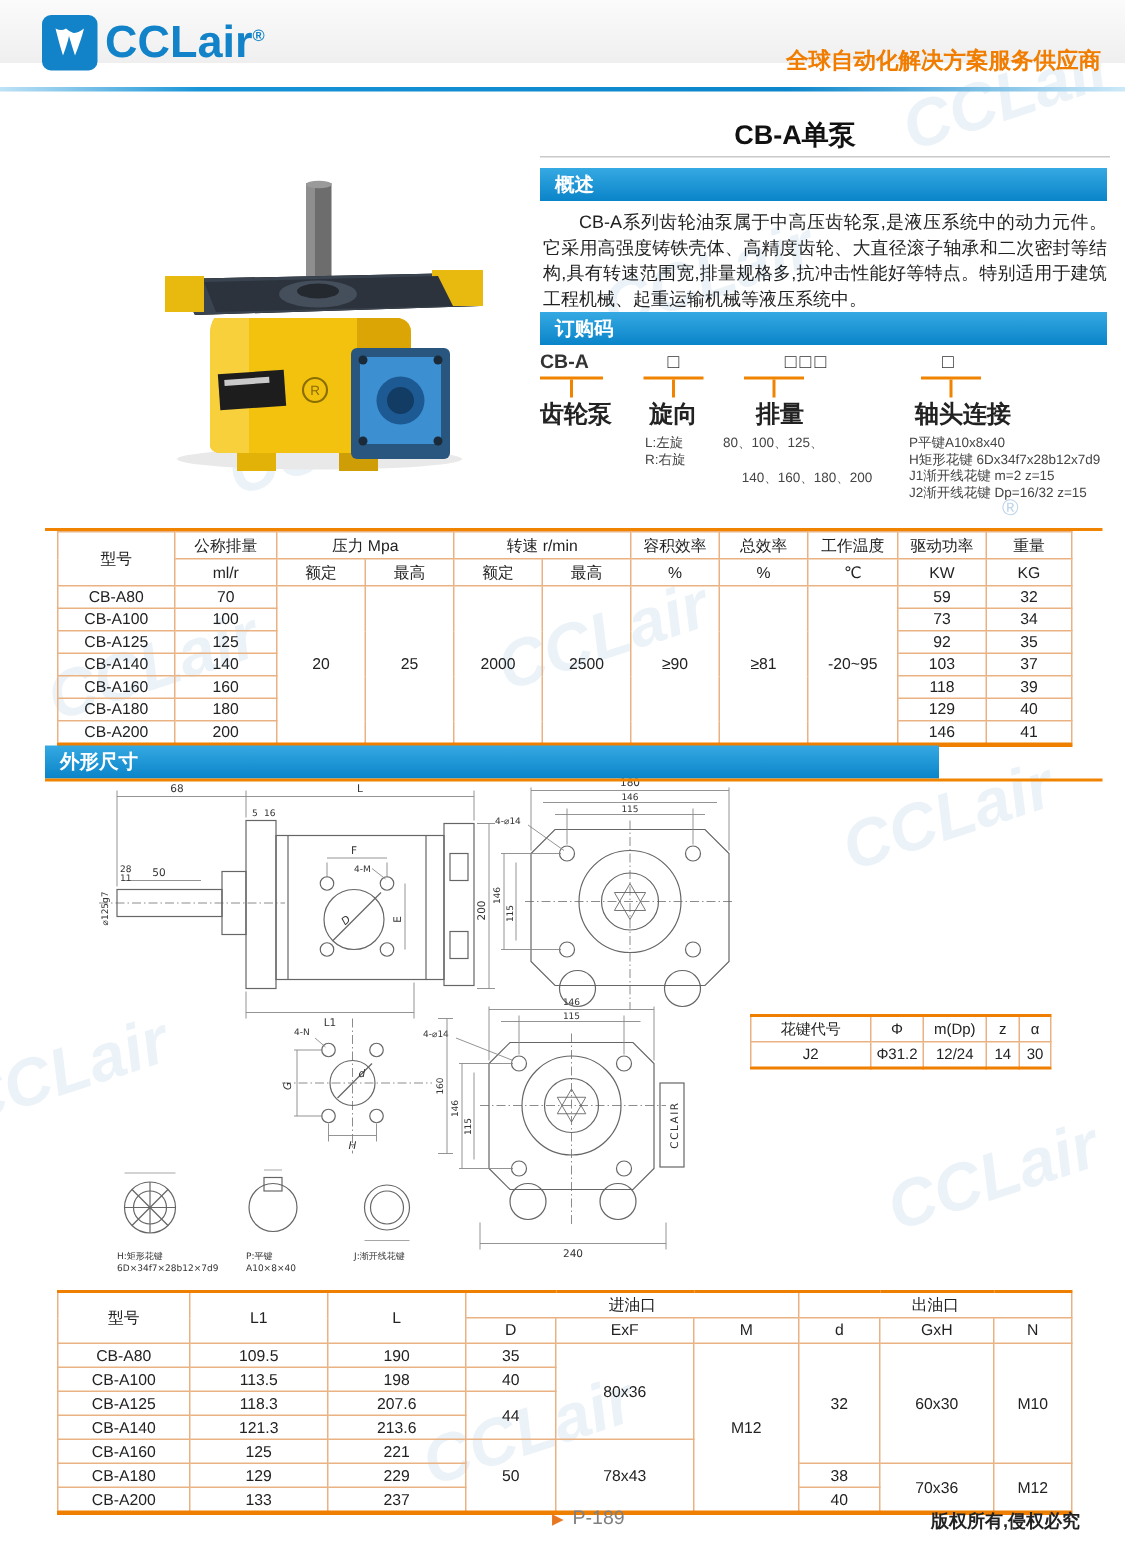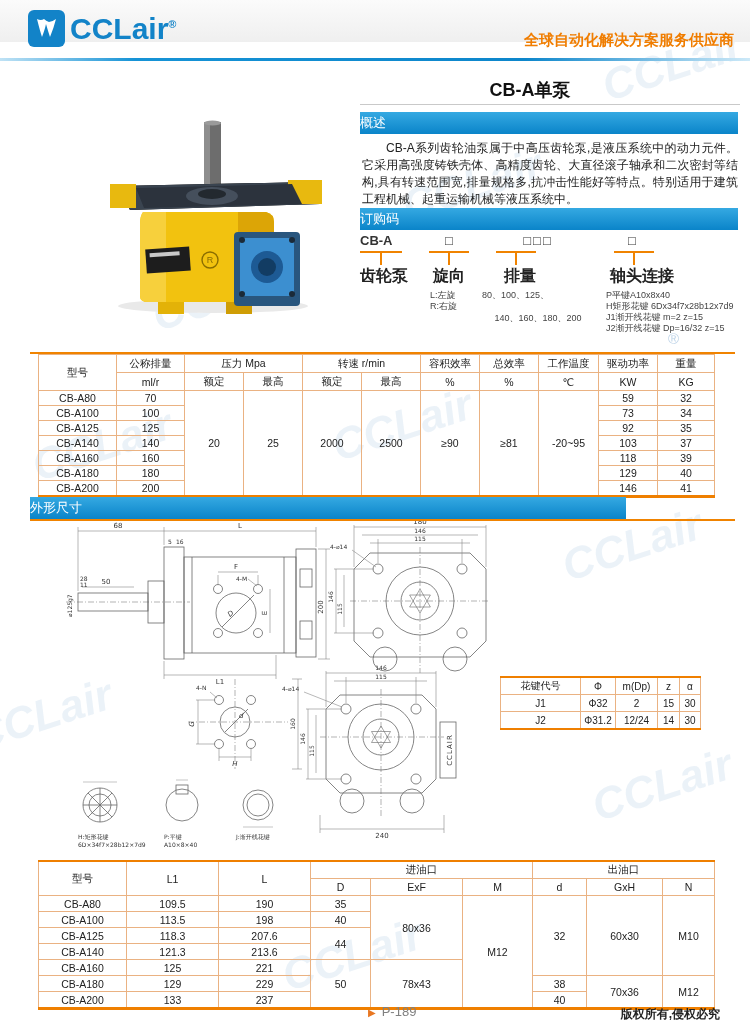--- a/index.html
+++ b/index.html
@@ -15,21 +15,21 @@
       background:linear-gradient(90deg,#bfe2f5,#1693d6 18%,#0d86cb 70%,#cde9f8);z-index:2;}
   .logo{position:absolute;left:28px;top:10px;display:flex;align-items:center;}
   .logo-box{width:37px;height:37px;background:#1283c8;border-radius:6px;display:flex;align-items:center;justify-content:center;}
   .brand{font-size:30px;font-weight:bold;color:#1283c8;letter-spacing:0px;margin-left:5px;}
   .brand sup{font-size:11px;}
   .tagline{position:absolute;right:16px;top:31px;font-size:15px;font-weight:bold;color:#f07d00;}
   .title{position:absolute;left:330px;top:78px;width:400px;text-align:center;font-size:18px;font-weight:bold;color:#111;z-index:2;}
   .title-rule{position:absolute;left:360px;top:104px;width:380px;height:1px;background:#c9c9c9;z-index:2;}
   
   .bar{position:absolute;height:22px;line-height:22px;background:linear-gradient(180deg,#35a9e2,#0a84c9);
-       color:#fff;font-size:13px;font-weight:normal;padding-left:0;z-index:2;box-sizing:border-box;}
+       color:#fff;font-size:13px;font-weight:bold;padding-left:10px;z-index:2;box-sizing:border-box;}
   .orange-under{position:absolute;height:2px;background:#f08300;z-index:2;}
   
   .overview{position:absolute;left:362px;top:140px;width:376px;font-size:12px;line-height:17px;
             color:#222;text-align:justify;text-indent:2em;z-index:2;}
   
   .order{position:absolute;left:360px;top:233px;width:382px;height:98px;z-index:2;}
   .oc-col{position:absolute;top:0;}
   .oc-token{font-size:13px;font-weight:bold;color:#333;height:15px;}
   .oc-bar{height:2px;background:#f08300;margin-top:3px;}
   .oc-stem{width:2px;height:12px;background:#f08300;margin:0 auto;}
@@ -460,27 +460,20 @@
       </colgroup>
     <tbody>
         <tr>
       <th>花键代号</th>
       <th>Φ</th>
       <th>m(Dp)</th>
       <th>z</th>
       <th>α</th>
     </tr>
     <tr>
-      <td>J1</td>
-      <td>Φ32</td>
-      <td>2</td>
-      <td>15</td>
-      <td>30</td>
-    </tr>
-    <tr>
       <td>J2</td>
       <td>Φ31.2</td>
       <td>12/24</td>
       <td>14</td>
       <td>30</td>
     </tr>
   </tbody>
     </table>
 
   <table class="dimt">

